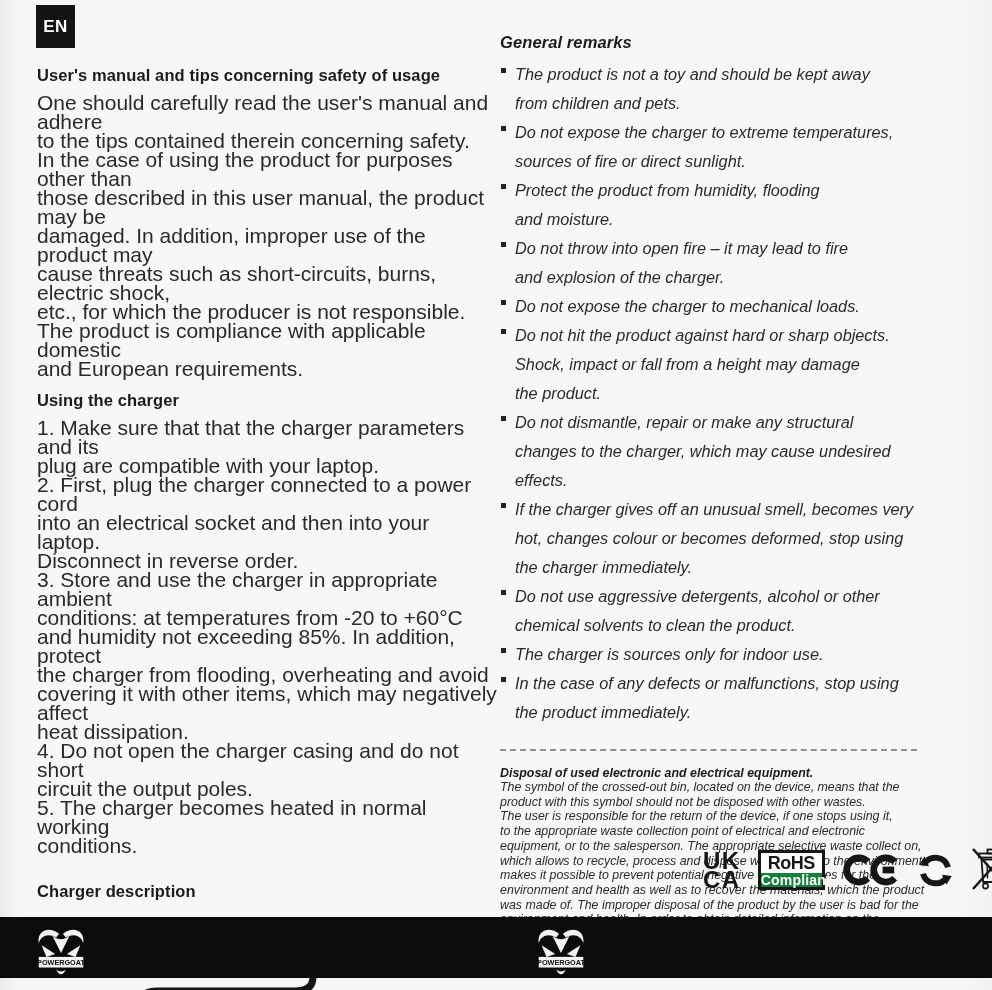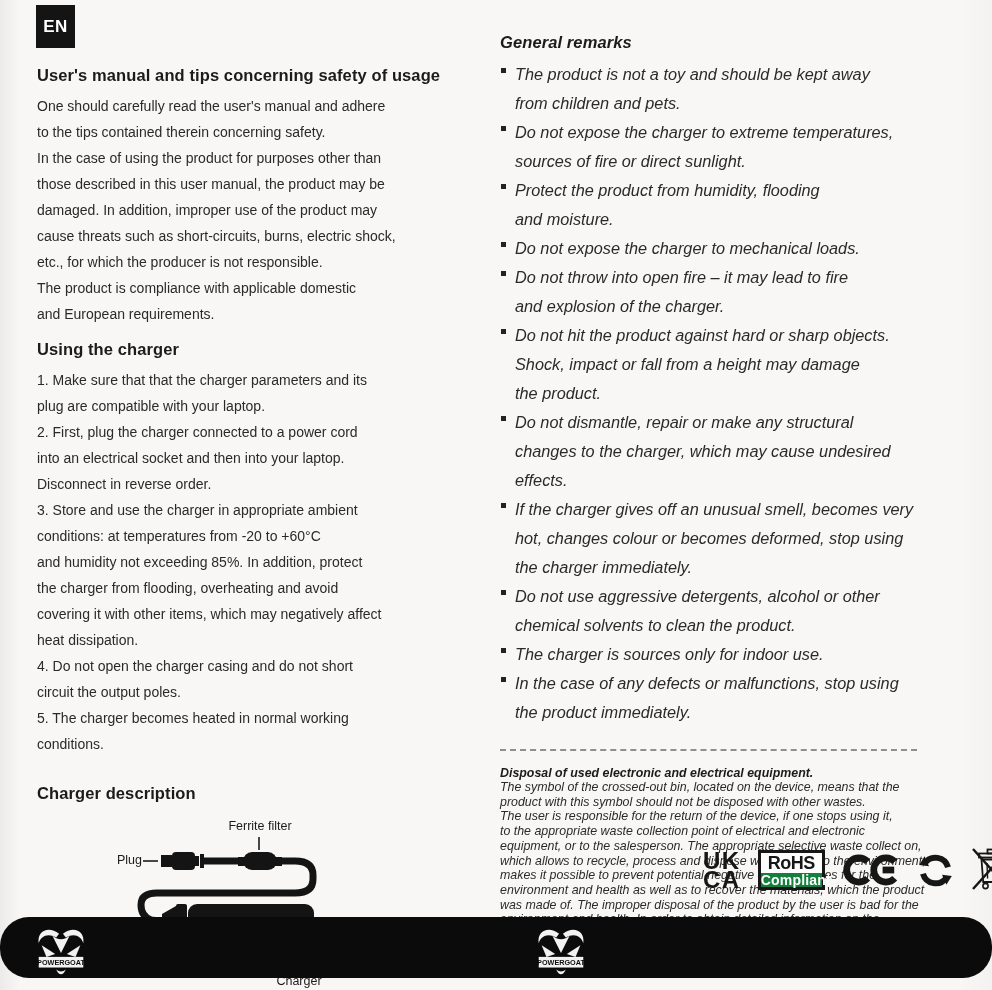--- a/index.html
+++ b/index.html
@@ -6,21 +6,21 @@
   body{width:992px;height:990px;background:#ffffff;}
   .page{position:relative;width:992px;height:990px;overflow:hidden;
         background:linear-gradient(90deg,#ecebe9 0px,#f8f7f5 20px,#f8f7f5 960px,#f3f2f0 992px);
         font-family:"Liberation Sans", sans-serif;color:#242424;}
   .en-badge{position:absolute;left:36px;top:5px;width:39px;height:43px;background:#141414;
             color:#fff;font-weight:bold;font-size:17px;display:flex;align-items:center;
             justify-content:center;letter-spacing:.5px;}
   .col-left{position:absolute;left:37px;top:66px;width:460px;}
   .col-right{position:absolute;left:500px;top:33px;width:445px;font-style:italic;}
   h2.sec{font-size:16.5px;font-weight:bold;margin:0;color:#1b1b1b;letter-spacing:.1px;}
-  p.body{font-size:14px;line-height:26px;margin:8px 0 0;white-space:pre-line;color:#2a2a2a;}
+  p.body{font-size:21px;line-height:19px;margin:8px 0 0;white-space:pre-line;color:#2a2a2a;}
   h2.sec.mt{margin-top:13px;}
   
   ul.remarks{list-style:none;margin:8px 0 0;padding:0;}
   ul.remarks li{position:relative;padding-left:15px;font-size:16.3px;line-height:29px;
                 white-space:pre-line;color:#2a2a2a;}
   ul.remarks li::before{content:"";position:absolute;left:1px;top:8px;width:5px;height:5px;background:#222;}
   .divider{margin-top:22px;border-top:2px dashed #8f8f8f;width:417px;height:0;}
   .disposal-h{margin:15px 0 0;font-size:12.4px;font-weight:bold;color:#1b1b1b;}
   .disposal-b{margin:0 0 0;font-size:12.4px;line-height:14.7px;white-space:pre-line;color:#2a2a2a;}
   
@@ -35,21 +35,21 @@
   .set-line .lab{font-weight:bold;color:#1b1b1b;}
   .si-item{position:relative;padding-left:15px;margin-left:7px;}
   .si-item::before{content:"";position:absolute;left:2px;top:7px;width:5px;height:5px;background:#222;}
   
   .certs{position:absolute;left:703px;top:845px;height:50px;display:flex;align-items:center;gap:17px;}
   .ukca{font-weight:bold;font-size:24px;line-height:19.5px;letter-spacing:1.5px;color:#161616;}
   .rohs{border:3px solid #161616;width:61px;text-align:center;background:#fdfdfd;}
   .rohs-top{font-weight:bold;font-size:18px;line-height:20px;letter-spacing:-.5px;color:#161616;}
   .rohs-bot{background:#15803d;color:#fff;font-size:14px;line-height:14px;letter-spacing:.2px;font-weight:bold;}
   
-  .footer-bar{position:absolute;left:0;top:917px;width:992px;height:61px;background:#0b0b0b;border-radius:29px;}
+  .footer-bar{position:absolute;left:0;top:917px;width:992px;height:61px;background:#0b0b0b;}
   .goat{position:absolute;top:6px;width:62px;height:60px;}
   .goat.g1{left:30px;} .goat.g2{left:530px;}
 </style>
 </head>
 <body>
 
 <div class="page">
 
   <div class="en-badge">EN</div>
 
@@ -119,23 +119,23 @@
 
   <div class="col-right">
     <h2 class="sec">General remarks</h2>
     <ul class="remarks">
       <li>The product is not a toy and should be kept away
 from children and pets.</li>
       <li>Do not expose the charger to extreme temperatures,
 sources of fire or direct sunlight.</li>
       <li>Protect the product from humidity, flooding
 and moisture.</li>
-      <li>Do not expose the charger to mechanical loads.</li>
       <li>Do not throw into open fire – it may lead to fire
 and explosion of the charger.</li>
+      <li>Do not expose the charger to mechanical loads.</li>
       <li>Do not hit the product against hard or sharp objects.
 Shock, impact or fall from a height may damage
 the product.</li>
       <li>Do not dismantle, repair or make any structural
 changes to the charger, which may cause undesired
 effects.</li>
       <li>If the charger gives off an unusual smell, becomes very
 hot, changes colour or becomes deformed, stop using
 the charger immediately.</li>
       <li>Do not use aggressive detergents, alcohol or other

